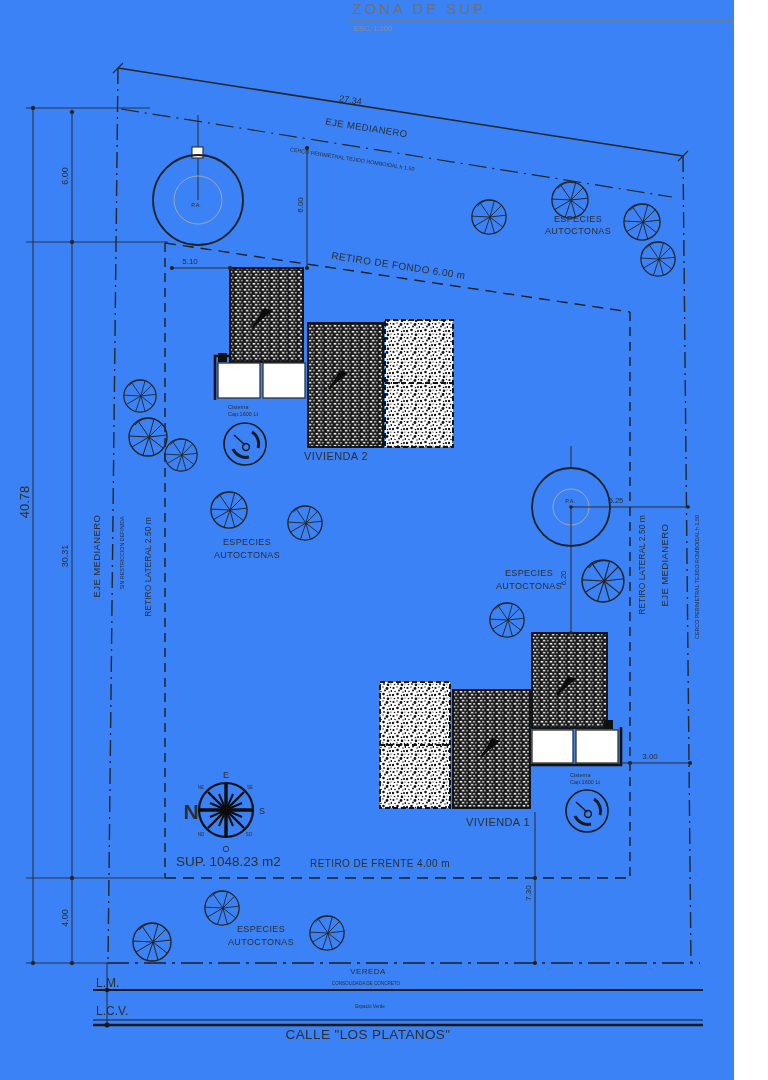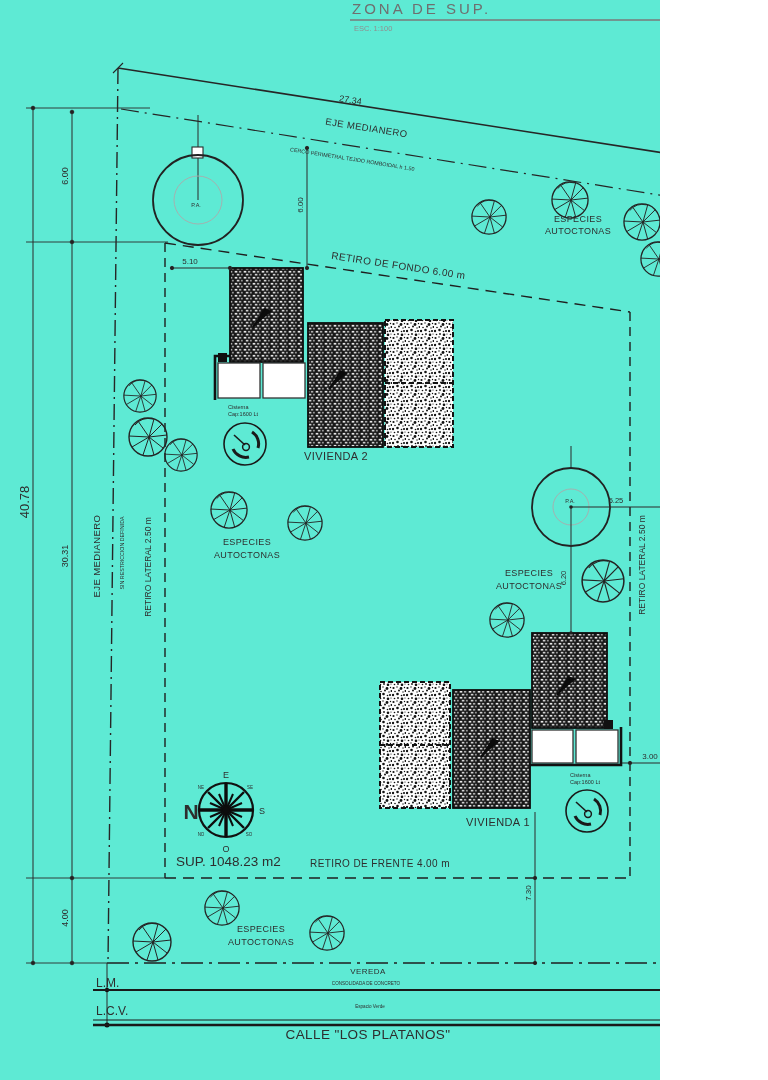--- a/index.html
+++ b/index.html
@@ -1,16 +1,16 @@
 <!DOCTYPE html>
 <html><head>
 <meta charset="utf-8">
 <style>
   html,body{margin:0;padding:0;background:#fff;}
-  .canvas{position:relative;width:660px;height:1080px;background:#5eead4;overflow:hidden;text-align:right;}
+  .canvas{position:relative;width:734px;height:1080px;background:#3b82f6;overflow:hidden;text-align:right;}
   svg text{font-family:"Liberation Sans",sans-serif;fill:#2e2e2e;}
   .gray-title{fill:#6f6f6f;letter-spacing:3px;}
   .gray-sub{fill:#8f8f8f;}
   .tiny{letter-spacing:.4px;}
 </style>
 </head>
 <body>
 
 <div class="canvas">
 <svg width="768" height="1080" viewBox="0 0 768 1080">

